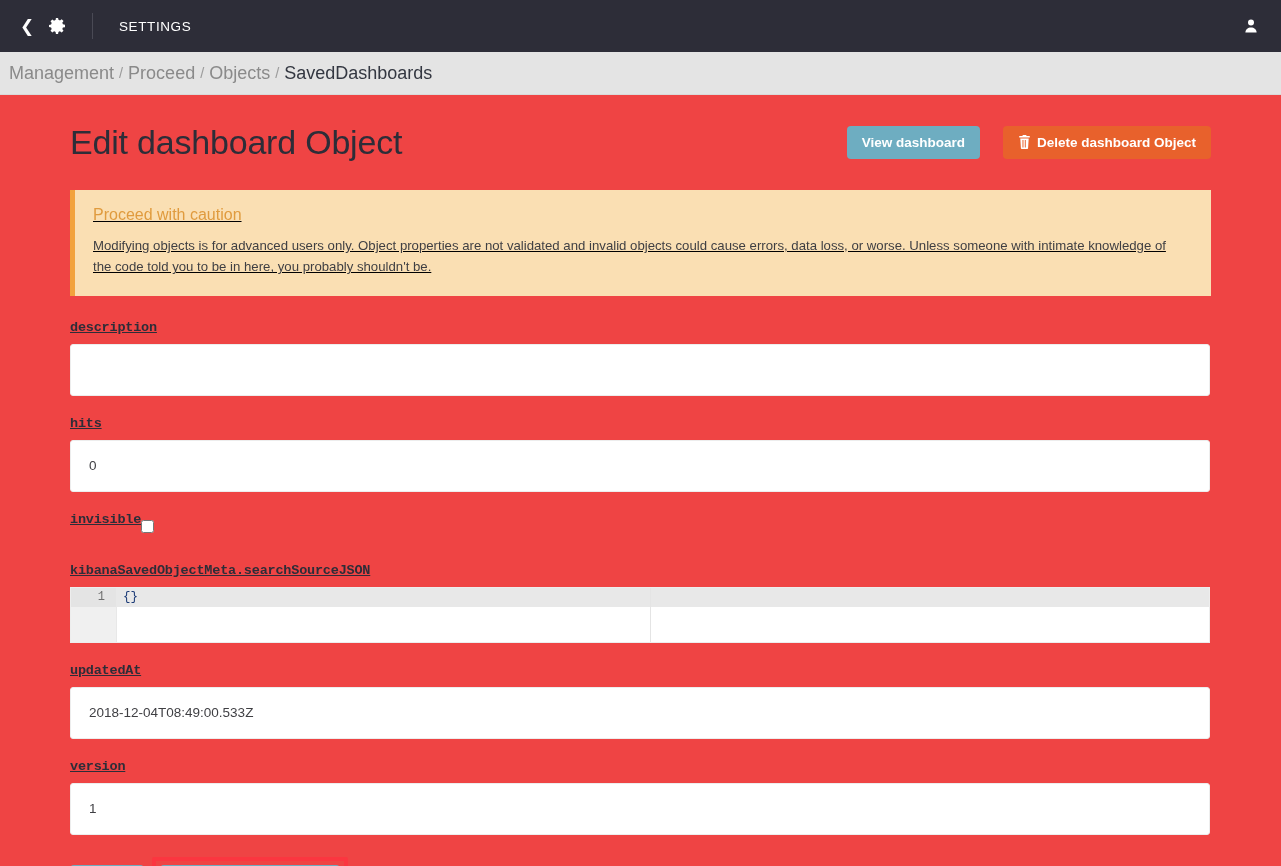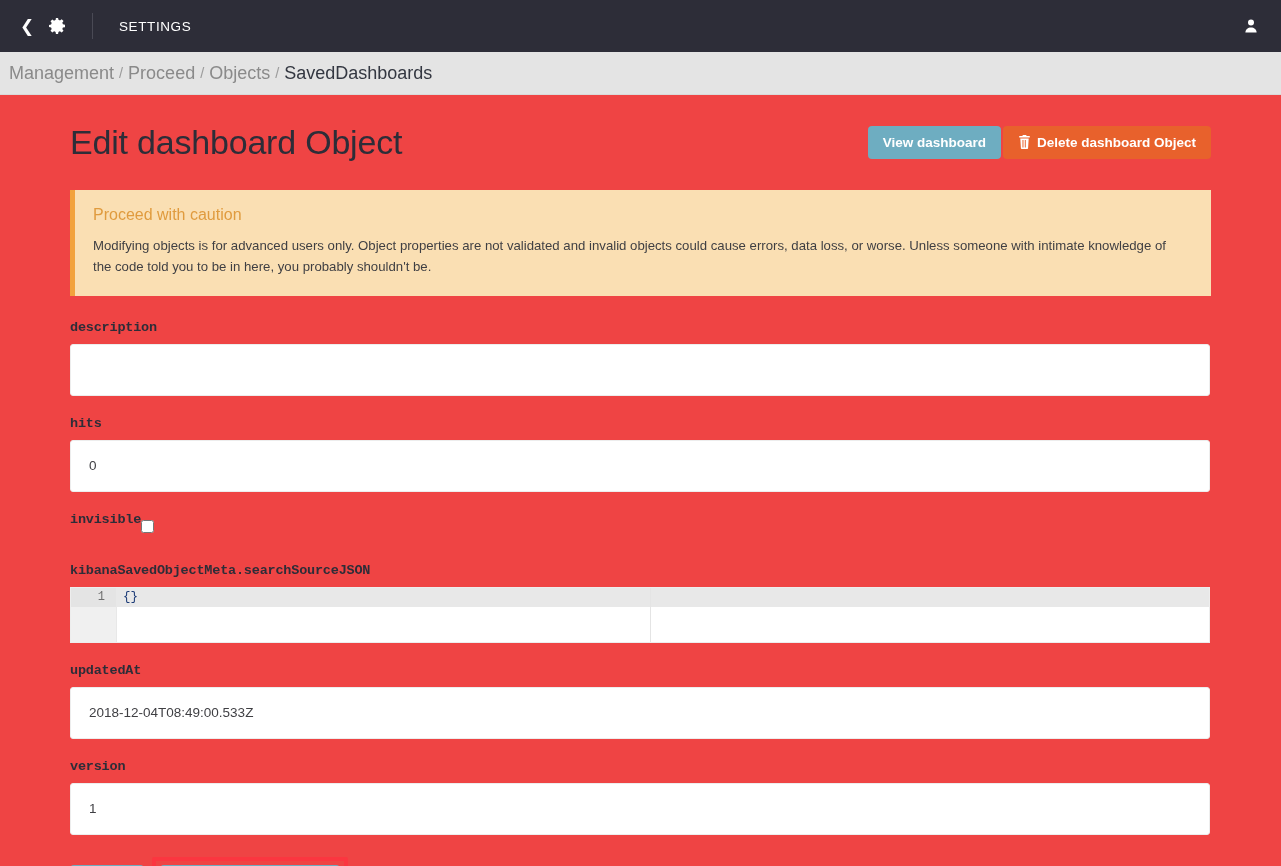--- a/index.html
+++ b/index.html
@@ -98,21 +98,21 @@
     padding-top: 28px;
     padding-bottom: 6px;
   }
   .page-title {
     font-size: 34px;
     color: #2d2d38;
     font-weight: normal;
     margin: 0;
     letter-spacing: -0.2px;
   }
-  .head-actions { display: flex; gap: 2px; align-items: center; }
+  .head-actions { display: flex; gap: 23px; align-items: center; }
 
   .btn {
     border: none;
     border-radius: 4px;
     font-size: 13.5px;
     font-weight: bold;
     color: #ffffff;
     padding: 9px 15px;
     cursor: pointer;
     font-family: "Liberation Sans", sans-serif;
@@ -123,20 +123,21 @@
   }
   .btn-teal   { background: #6eadc1; }
   .btn-orange { background: #e8612c; }
 
   
   .callout {
     background: #fadfb3;
     border-left: 5px solid #f2a23c;
     padding: 16px 18px 18px 18px;
     margin-top: 22px;
+    text-decoration: underline;
   }
   .callout-title {
     color: #e09b3e;
     font-size: 16px;
     margin: 0 0 11px 0;
     font-weight: normal;
   }
   .callout-text {
     color: #3f3f43;
     font-size: 13.2px;
@@ -149,20 +150,21 @@
   .form { margin-top: 24px; }
   .field { margin-bottom: 20px; }
   .field-label {
     font-family: "Liberation Mono", monospace;
     font-size: 13.5px;
     color: #2d2d38;
     font-weight: bold;
     display: block;
     margin-bottom: 9px;
     letter-spacing: -0.2px;
+    text-decoration: underline;
   }
   .field-label.inline {
     display: inline-block;
     margin-bottom: 16px;
     vertical-align: middle;
   }
   .text-input {
     display: block;
     width: 1140px;
     height: 52px;

